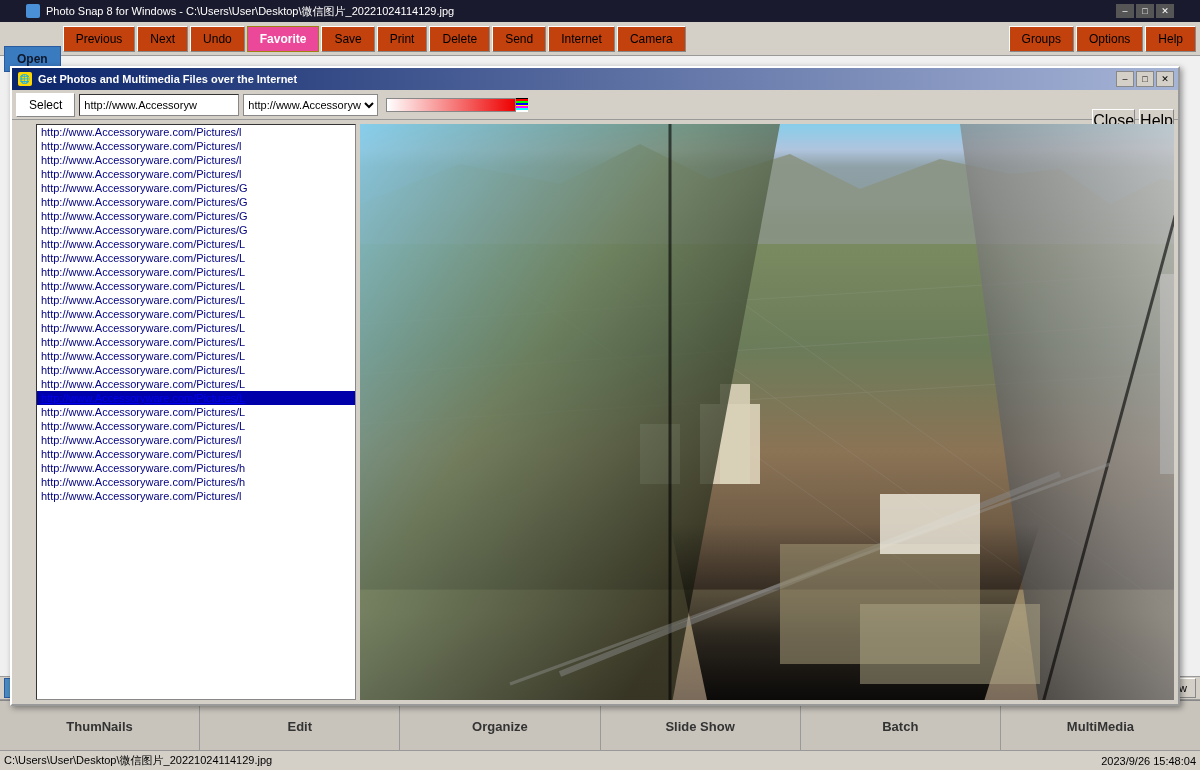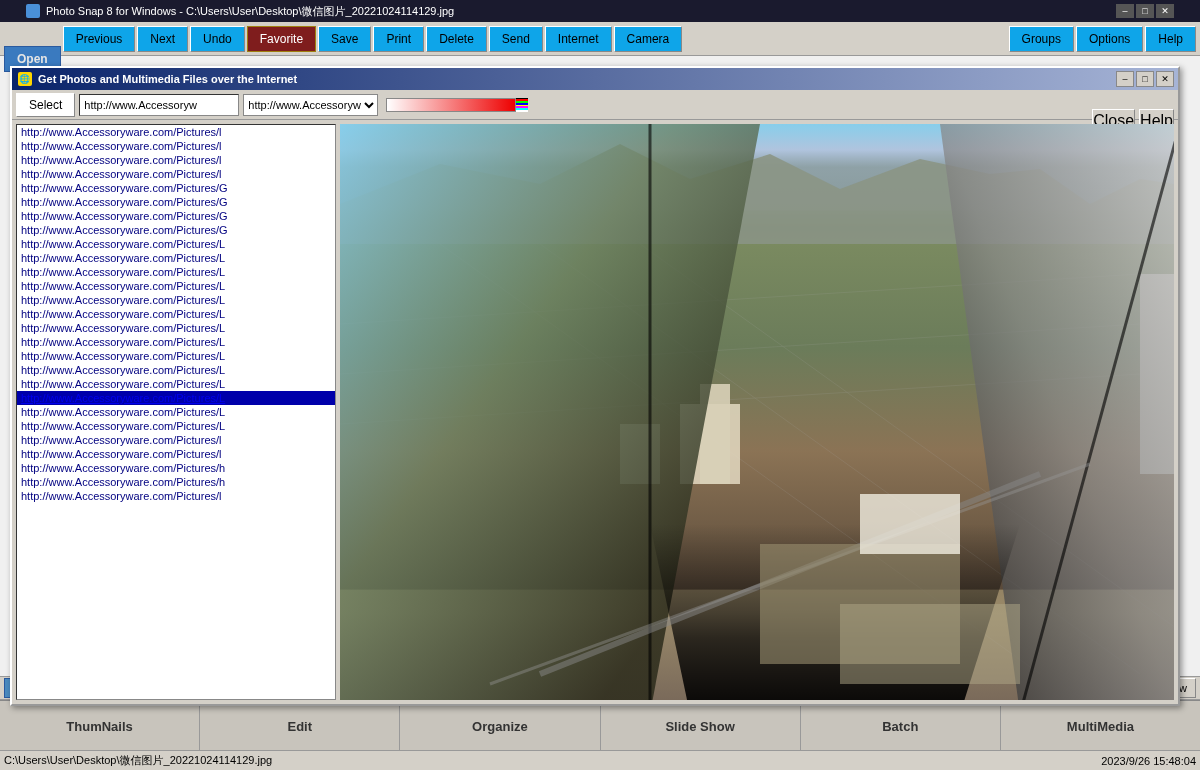--- a/index.html
+++ b/index.html
@@ -27,30 +27,30 @@
       border-bottom: 1px solid #999;
       height: 34px;
       display: flex;
       align-items: center;
       padding: 2px 4px;
       gap: 2px;
     }
     .toolbar-btn {
       height: 26px;
       padding: 0 12px;
-      background: #0ea5e9;
+      background: #c2410c;
       border: 1px solid #888;
       border-top-color: #fff;
       border-left-color: #fff;
       font-size: 12px;
       cursor: pointer;
       display: flex; align-items: center;
     }
-    .toolbar-btn.open-btn { background: #3a7abf; color: #e5e5e5; border-color: #2a5a9f; font-weight: bold; margin-top: 40px; }
-    .toolbar-btn.favorite-btn { background: #7f1d1d; color: #fff; border-color: #a08010; }
+    .toolbar-btn.open-btn { background: #3a7abf; color: #0f172a; border-color: #2a5a9f; font-weight: bold; margin-top: 40px; }
+    .toolbar-btn.favorite-btn { background: #ec4899; color: #fff; border-color: #a08010; font-weight: bold; }
 
     
     #dialog-container {
       position: absolute;
       top: 56px;
       left: 0;
       right: 0;
       bottom: 50px;
       z-index: 10;
     }
@@ -151,20 +151,21 @@
     }
 
     
     #dialog-content {
       display: flex;
       position: absolute;
       top: 52px;
       left: 0;
       right: 0;
       bottom: 0;
+      padding-left: 20px;
     }
 
     
     #url-list {
       width: 320px;
       background: #fff;
       border: 1px inset #888;
       margin: 4px;
       overflow-y: auto;
       font-size: 11px;

